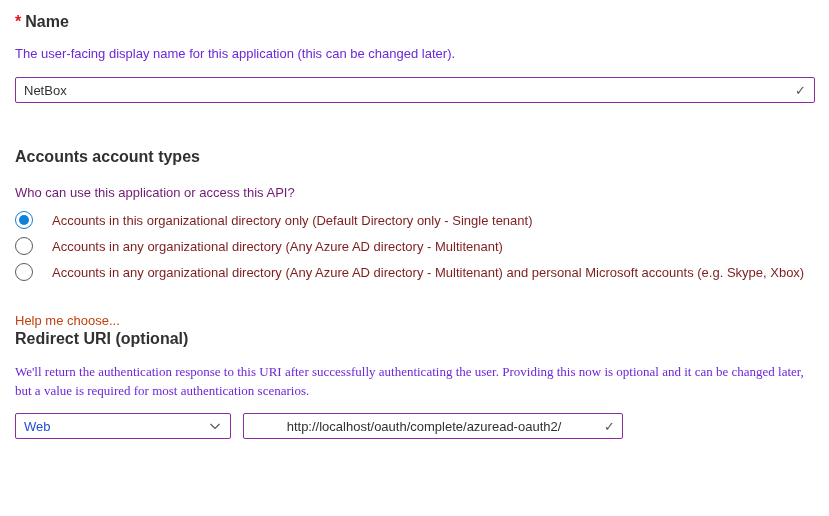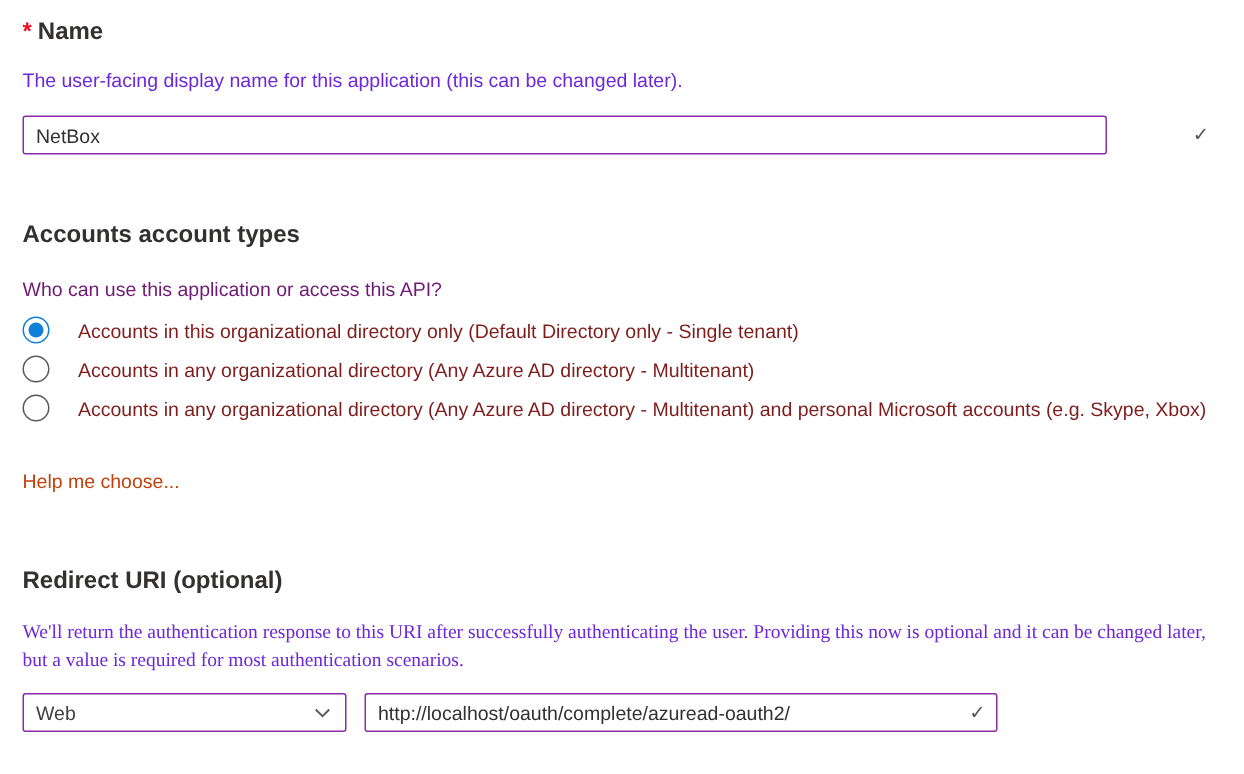--- a/index.html
+++ b/index.html
@@ -22,21 +22,21 @@
 
   .input-wrap{position:relative;display:inline-block;}
   .text-input{
     box-sizing:border-box;height:26px;
     border:1px solid #8a2da5;border-radius:2px;
     font-family:"Liberation Sans","DejaVu Sans",sans-serif;
     font-size:13px;color:#323130;
     padding:0 26px 0 8px;background:#fff;outline:none;
   }
   .name-input-wrap{margin-top:14px;display:block;}
-  .name-input{width:723px;}
+  .name-input{width:800px;}
   .valid-check{
     position:absolute;right:8px;top:50%;transform:translateY(-50%);
     color:#565656;font-size:13px;pointer-events:none;
   }
 
   .section2{margin-top:44px;}
   .question{font-size:13px;line-height:16px;margin-top:18px;color:#701a75;}
 
   .radio-group{margin-top:10px;}
   .radio-row{
@@ -52,32 +52,32 @@
   .radio-row.selected .radio-dot{background:#0f80d7;}
   .radio-label{
     font-size:13px;color:#7f1d1d;margin-left:19px;white-space:nowrap;
   }
 
   .help-link{
     display:inline-block;margin-top:24px;font-size:13px;color:#c2410c;
     text-decoration:none;cursor:pointer;
   }
 
-  .section3{margin-top:48px;}
+  .section3{}
   .redirect-desc{margin-top:13px;max-width:800px;font-family:Liberation Serif, serif;}
 
   .redirect-row{display:flex;margin-top:13px;gap:12px;}
   .platform-select{
     box-sizing:border-box;width:216px;height:26px;
     border:1px solid #8a2da5;border-radius:2px;background:#fff;
     display:flex;align-items:center;justify-content:space-between;
-    padding:0 8px;font-size:13px;color:#404040;cursor:pointer;
+    padding:0 8px;font-size:13px;color:#1d4ed8;cursor:pointer;
   }
   .chevron-svg{display:block;}
-  .uri-input{width:422px;}
+  .uri-input{width:380px;text-align:center;}
 </style>
 </head>
 <body>
 
 <div class="page">
 
   <div class="section-heading">
     <span class="required-marker">*</span><span>Name</span>
   </div>
   <div class="description">The user-facing display name for this application (this can be changed later).</div>

